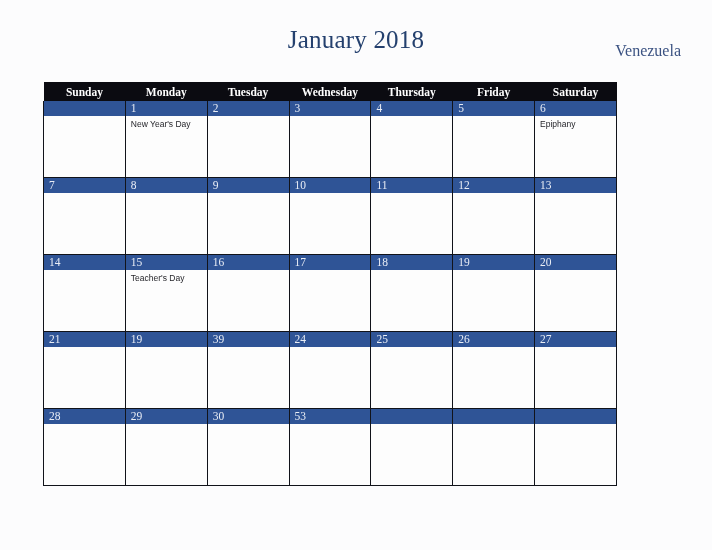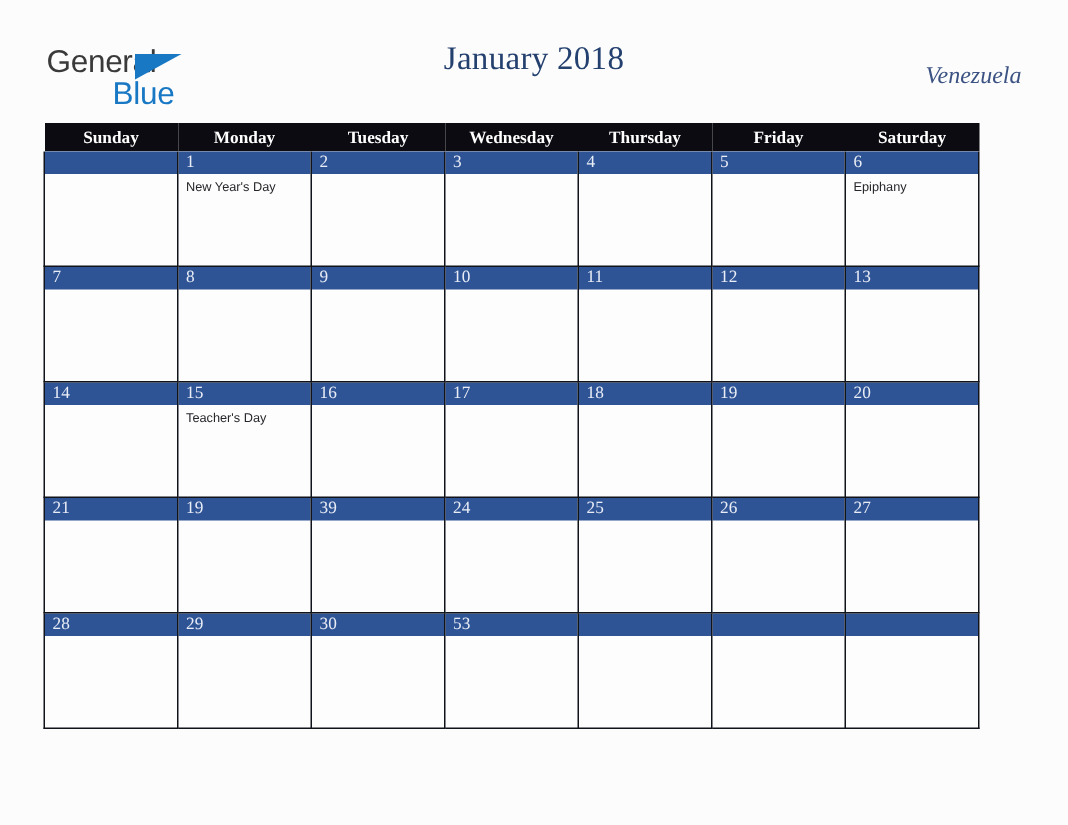--- a/index.html
+++ b/index.html
@@ -63,41 +63,40 @@
     color: #1878c4;
     letter-spacing: -0.2px;
     line-height: 24px;
   }
   .title {
     position: absolute;
     left: 0;
     top: 26px;
     width: 712px;
     text-align: center;
-    font-size: 22px;
+    font-size: 25px;
     color: #24406e;
     font-family: "Liberation Serif", serif;
     letter-spacing: 0.2px;
   }
   .country {
     position: absolute;
     right: 31px;
     top: 42px;
     font-size: 16px;
     color: #3b5282;
     font-family: "Liberation Serif", serif;
-    font-style: italic;
   }
 
   
   .calendar {
     position: absolute;
-    left: 29px;
+    left: 43px;
     top: 82px;
-    width: 624px;
+    width: 574px;
     border-collapse: collapse;
     table-layout: fixed;
   }
   .calendar th {
     background: #0b0b11;
     color: #ffffff;
     font-family: "Liberation Serif", serif;
     font-size: 11.5px;
     font-weight: bold;
     height: 19px;
@@ -138,25 +137,20 @@
     font-weight: normal;
   }
 </style>
 </head>
 <body>
 
 <div class="page">
 
   <div class="header">
 
-    <div class="logo">
-      <span class="logo-general">General</span>
-      <span class="logo-tri"></span>
-      <span class="logo-blue">Blue</span>
-    </div>
 
     <div class="title">January 2018</div>
 
     <div class="country">Venezuela</div>
 
   </div>
 
   <table class="calendar">
     <thead>
       <tr>

